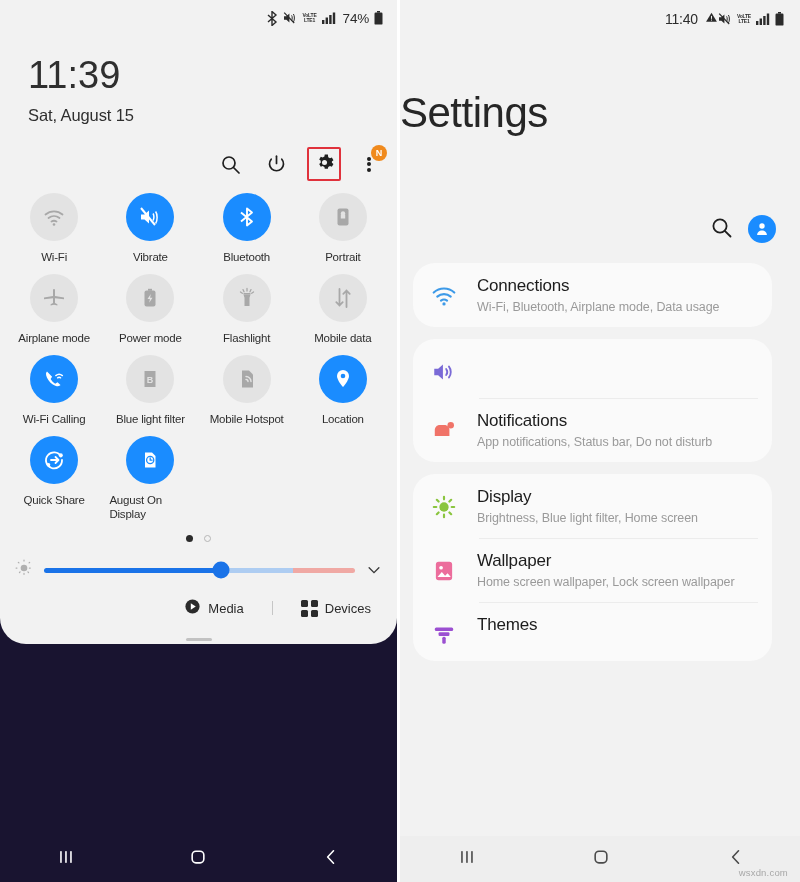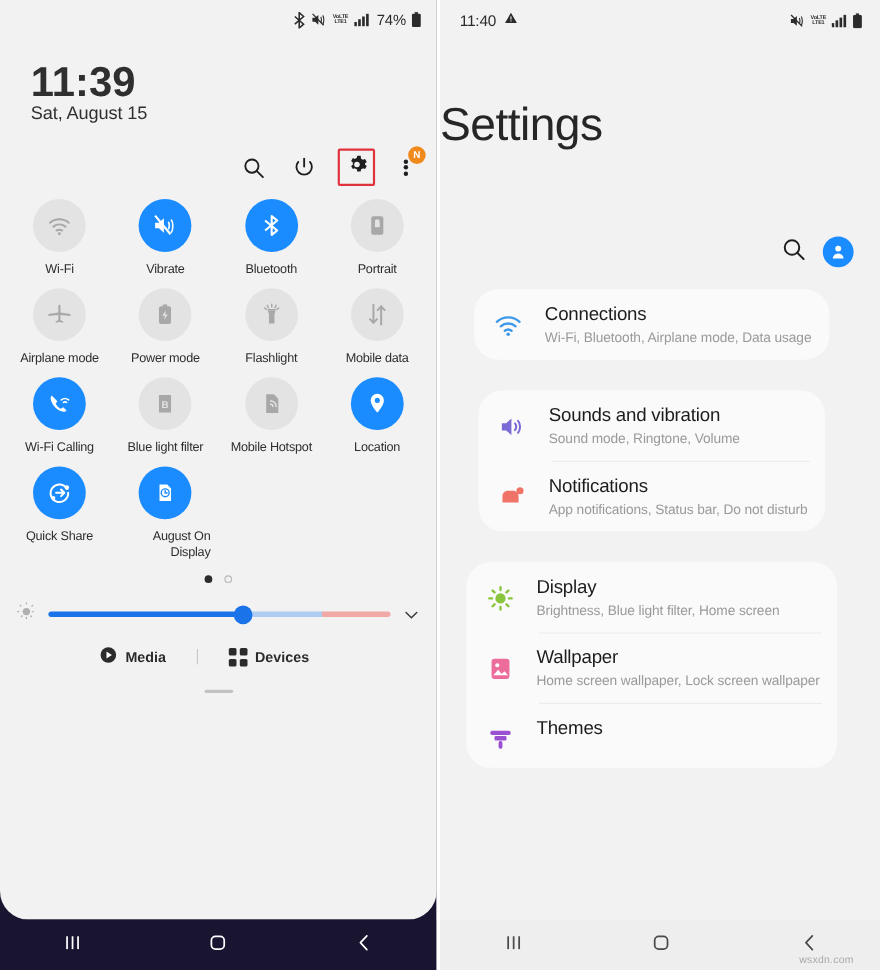--- a/index.html
+++ b/index.html
@@ -10,42 +10,42 @@
     overflow: hidden;
   }
   .screens { display: flex; width: 800px; height: 882px; background: #ffffff; }
 
   
   .phone-left {
     width: 397px; height: 882px; position: relative;
     background: #191430; overflow: hidden;
   }
   .qs-panel {
-    position: absolute; left: 0; top: 0; width: 397px; height: 836px;
+    position: absolute; left: 0; top: 0; width: 397px; height: 644px;
     background: #f2f2f2;
     border-bottom-left-radius: 26px; border-bottom-right-radius: 26px;
     overflow: hidden;
   }
   .status-bar-left {
     height: 30px; display: flex; align-items: center; justify-content: flex-end;
     padding: 6px 14px 0 0; gap: 5px;
   }
   .sb-icon { display: flex; align-items: center; color: #2b2b2b; }
   .volte-stack {
     display: flex; flex-direction: column; align-items: center; justify-content: center;
     line-height: 1; color: #2b2b2b;
   }
   .volte-stack span { font-size: 5px; font-weight: bold; letter-spacing: -0.2px; }
   .battery-pct { font-size: 13.5px; color: #2b2b2b; letter-spacing: -0.2px; margin-left: 2px; }
 
   .clock-block { padding: 26px 0 0 28px; }
   .clock-time {
-    font-size: 38px; color: #2f2f2f; font-weight: 700; letter-spacing: 0px; line-height: 1;
-  }
-  .clock-date { font-size: 16.5px; color: #2f2f2f; letter-spacing: -0.1px; }
+    font-size: 38px; color: #2f2f2f; font-weight: 400; letter-spacing: 0px; line-height: 1;
+  }
+  .clock-date { font-size: 16.5px; color: #2f2f2f; margin-top: 12px; letter-spacing: -0.1px; }
 
   .header-actions {
     display: flex; align-items: center; justify-content: flex-end;
     gap: 16px; padding: 22px 16px 0 0; height: 56px;
   }
   .ha-btn {
     width: 30px; height: 30px; display: flex; align-items: center; justify-content: center;
     color: #1f1f1f; position: relative;
   }
   .gear-highlight {
@@ -66,21 +66,21 @@
     width: 25%; display: flex; flex-direction: column; align-items: center;
     margin-bottom: 10px;
   }
   .tile-circle {
     width: 48px; height: 48px; border-radius: 50%;
     display: flex; align-items: center; justify-content: center;
     background: #e3e3e3;
   }
   .tile-circle.on { background: #1a8cff; }
   .tile-label {
-    margin-top: 9px; font-size: 11.5px; color: #2e2e2e; text-align: right;
+    margin-top: 9px; font-size: 11.5px; color: #2e2e2e; text-align: left;
     line-height: 1.22; max-width: 82px; letter-spacing: -0.2px;
   }
 
   .dots { display: flex; justify-content: center; gap: 11px; margin-top: 4px; }
   .dot { width: 7px; height: 7px; border-radius: 50%; background: #2b2b2b; }
   .dot.hollow { background: transparent; border: 1px solid #b6b6b6; }
 
   .brightness-row {
     display: flex; align-items: center; gap: 10px; padding: 16px 14px 0 14px;
   }
@@ -91,22 +91,22 @@
       #aecdf2 57%, #aecdf2 80%,
       #f0a9a4 80%, #f0a9a4 100%);
   }
   .slider-thumb {
     position: absolute; left: 57%; top: 50%; transform: translate(-50%, -50%);
     width: 17px; height: 17px; border-radius: 50%; background: #1a73e8;
   }
   .chev-down { color: #3a3a3a; display: flex; align-items: center; }
 
   .media-row {
-    display: flex; align-items: center; justify-content: center; gap: 28px;
-    padding: 16px 0 0 0; padding-right: 26px; font-weight: bold;
+    display: flex; align-items: center; justify-content: flex-end; gap: 28px;
+    padding: 16px 0 0 0; padding-right: 26px;
   }
   .media-item { display: flex; align-items: center; gap: 7px; color: #2b2b2b; font-size: 13px; }
   .media-sep { width: 1px; height: 14px; background: #c6c6c6; }
   .dots-grid { display: grid; grid-template-columns: 7px 7px; grid-gap: 3px; }
   .dots-grid i { width: 7px; height: 7px; background: #2b2b2b; border-radius: 1.5px; display:block; }
 
   .drag-handle {
     width: 26px; height: 3px; background: #c2c2c2; border-radius: 2px;
     margin: 20px auto 0 auto;
   }
@@ -116,61 +116,61 @@
     color: #ffffff;
   }
 
   
   .phone-right {
     width: 403px; height: 882px; position: relative;
     background: #f2f2f2; overflow: hidden;
     border-left: 3px solid #ffffff;
   }
   .status-bar-right {
-    height: 34px; display: flex; align-items: center; justify-content: space-between;
+    height: 34px; display: flex; align-items: center; justify-content: flex-end;
     padding: 4px 16px 0 18px;
   }
   .sbr-left { display: flex; align-items: center; gap: 7px; }
   .sbr-time { font-size: 14px; color: #2b2b2b; letter-spacing: -0.2px; }
   .sbr-right { display: flex; align-items: center; gap: 5px; }
 
   .settings-title {
     font-size: 42px; font-weight: 400; color: #262626;
     text-align: left; padding-top: 55px; letter-spacing: -0.5px;
   }
   .right-actions {
     display: flex; align-items: center; justify-content: flex-end; gap: 16px;
     padding: 78px 24px 0 0;
   }
   .avatar-circle {
     width: 28px; height: 28px; border-radius: 50%; background: #1a8cff;
     display: flex; align-items: center; justify-content: center;
   }
 
-  .cards { padding: 20px 28px 0 13px; display: flex; flex-direction: column; gap: 28px; align-items: center; }
+  .cards { padding: 20px 28px 0 13px; display: flex; flex-direction: column; gap: 12px; }
   .card { background: #fafafa; border-radius: 22px; overflow: hidden; }
   .srow { display: flex; align-items: flex-start; padding: 13px 16px 13px 18px; position: relative; }
   .srow + .srow::before {
     content: ""; position: absolute; left: 66px; right: 14px; top: 0; height: 1px; background: #ececec;
   }
   .srow-icon { width: 46px; flex: 0 0 46px; display: flex; align-items: center; justify-content: flex-start; padding-top: 7px; }
   .srow-text { flex: 1; }
   .srow-title { font-size: 17px; color: #1c1c1c; letter-spacing: -0.2px; }
   .srow-sub { font-size: 12.5px; color: #9a9a9a; margin-top: 4px; letter-spacing: -0.1px; }
 
   .navbar-light {
     position: absolute; left: 0; bottom: 0; width: 403px; height: 46px;
     background: #eeeeee; display: flex; align-items: center; justify-content: space-around;
     color: #4a4a4a;
   }
   .card-bottom-mask {
     position: absolute; left: 0; bottom: 46px; width: 403px; height: 14px; background: #f2f2f2;
   }
   .watermark {
-    position: absolute; right: 24px; bottom: 4px; font-size: 9.5px; color: #a8a8a8;
+    position: absolute; right: 12px; bottom: 4px; font-size: 9.5px; color: #a8a8a8;
     letter-spacing: 0.2px;
   }
 </style>
 </head>
 <body>
 
 <div class="screens">
 
   <div class="phone-left">
     <div class="qs-panel">
@@ -543,24 +543,20 @@
       </div>
 
       <div class="card">
         <div class="srow">
           <div class="srow-icon">
             <svg width="26" height="26" viewBox="0 0 24 24">
               <path d="M3 9h3.6L11 5v14L6.6 15H3z" fill="#7a6ad6"></path>
               <path d="M14 9.2c1.2 1.6 1.2 4 0 5.6M16.6 7c2.2 2.8 2.2 7.2 0 10" fill="none" stroke="#7a6ad6" stroke-width="1.7" stroke-linecap="round"></path>
             </svg>
           </div>
-          <div class="srow-text">
-            <div class="srow-title">Sounds and vibration</div>
-            <div class="srow-sub">Sound mode, Ringtone, Volume</div>
-          </div>
         </div>
         <div class="srow">
           <div class="srow-icon">
             <svg width="26" height="26" viewBox="0 0 24 24">
               <path d="M3.5 11c0-2.5 2-4.5 4.5-4.5h4.5c2.5 0 4.5 2 4.5 4.5v5.5H3.5z" fill="#f07368"></path>
               <circle cx="18.2" cy="6.6" r="3" fill="#f07368"></circle>
             </svg>
           </div>
           <div class="srow-text">
             <div class="srow-title">Notifications</div>

